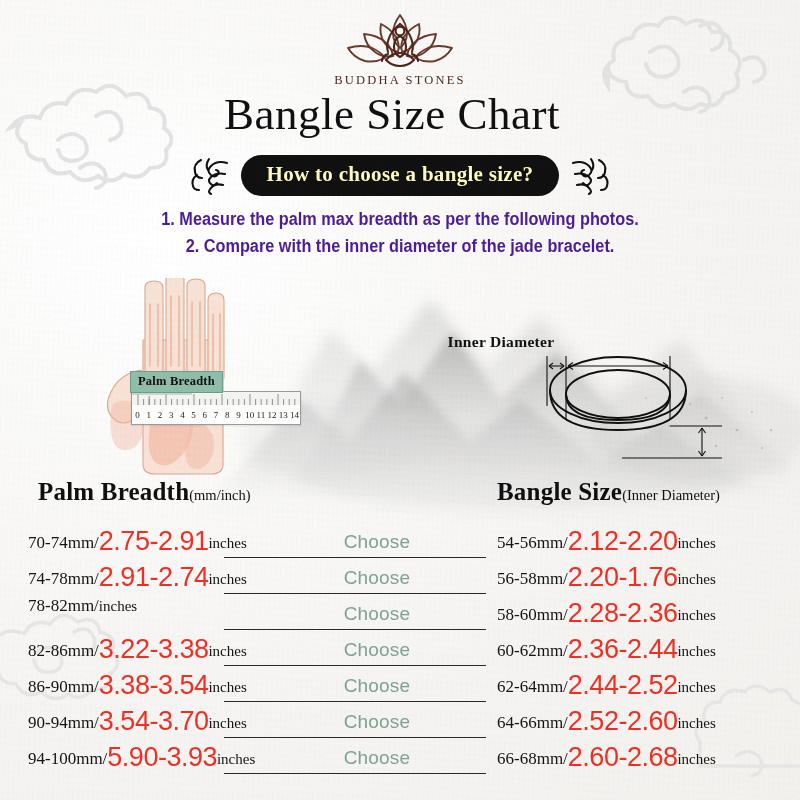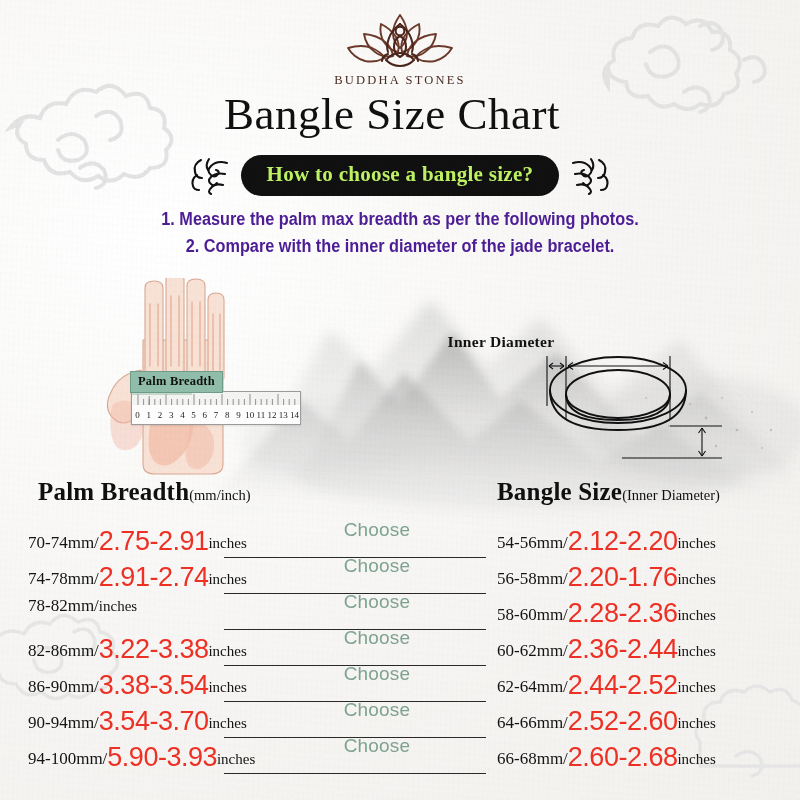--- a/index.html
+++ b/index.html
@@ -40,21 +40,21 @@
     position:absolute; left:0; right:16px; top:88px;
     text-align:center;
     font-family:"Liberation Serif", serif;
     font-size:45px; color:#111; letter-spacing:.5px;
   }
   .subtitle-row{
     position:absolute; left:0; right:0; top:155px;
     display:flex; align-items:center; justify-content:center; gap:10px;
   }
   .pill{
-    background:#111; color:#bef264; border-radius:22px;
+    background:#111; color:#fef9c3; border-radius:22px;
     padding:7px 26px 9px;
     font-family:"Liberation Serif", serif;
     font-size:21px; font-weight:bold; letter-spacing:.3px;
     white-space:nowrap;
   }
   .flourish{ display:block; }
 
   .instructions{
     position:absolute; left:0; right:0; top:206px; text-align:center;
     font-family:"Liberation Sans", sans-serif;
@@ -114,21 +114,21 @@
   .inchtxt{
     font-family:"Liberation Sans", sans-serif;
     font-size:27px; color:#ee3124; letter-spacing:-.5px; white-space:nowrap;
     position:relative; top:2px;
   }
   .unit{ font-family:"Liberation Serif", serif; font-size:15px; color:#141414;text-align:center; }
 
   .choose-cell{
     position:absolute; left:196px; bottom:2px; width:262px;
     border-bottom:1.6px solid #2a2a2a;
-    text-align:center; padding-bottom:16px;
+    text-align:center; padding-bottom:4px;
   }
   .choose-cell .lbl{
     font-family:"Liberation Sans", sans-serif;
     font-size:19px; color:#7fa392; letter-spacing:.2px;
     position:relative; left:22px;
   }
 </style>
 </head>
 <body>
 

